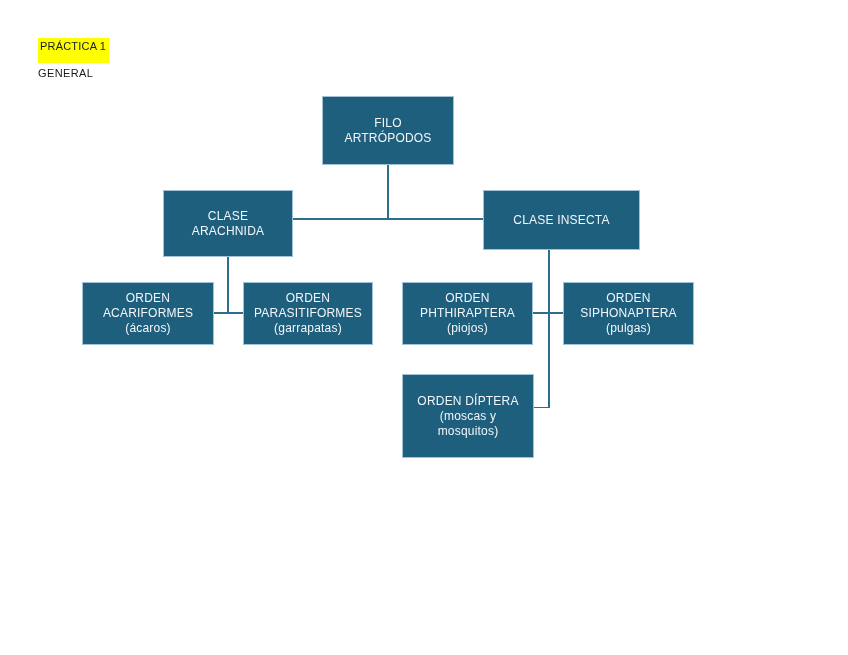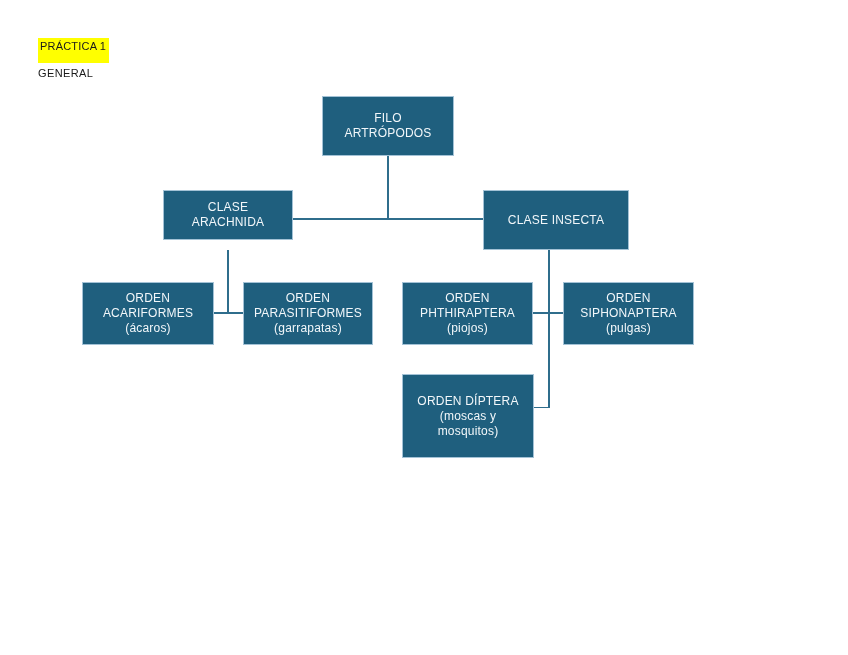--- a/index.html
+++ b/index.html
@@ -53,23 +53,23 @@
     color: var(--node-text);
     display: flex;
     align-items: center;
     justify-content: center;
     text-align: center;
     font-size: 12px;
     line-height: 15px;
     letter-spacing: 0.2px;
     white-space: pre-line;
   }
-  .node-filo           { left: 322px; top:  96px; width: 132px; height: 60px; }
-  .node-arachnida      { left: 163px; top: 190px; width: 130px; height: 50px; }
-  .node-insecta        { left: 483px; top: 190px; width: 146px; height: 60px; }
+  .node-filo           { left: 322px; top:  96px; width: 132px; height: 69px; }
+  .node-arachnida      { left: 163px; top: 190px; width: 130px; height: 67px; }
+  .node-insecta        { left: 483px; top: 190px; width: 157px; height: 60px; }
   .node-acariformes    { left:  82px; top: 282px; width: 132px; height: 63px; }
   .node-parasitiformes { left: 243px; top: 282px; width: 130px; height: 63px; }
   .node-phthiraptera   { left: 402px; top: 282px; width: 131px; height: 63px; }
   .node-siphonaptera   { left: 563px; top: 282px; width: 131px; height: 63px; }
   .node-diptera        { left: 402px; top: 374px; width: 132px; height: 84px; }
 
   .vline, .hline { position: absolute; background: var(--connector); }
   .vline { width: 1.5px; }
   .hline { height: 1.5px; }
 

